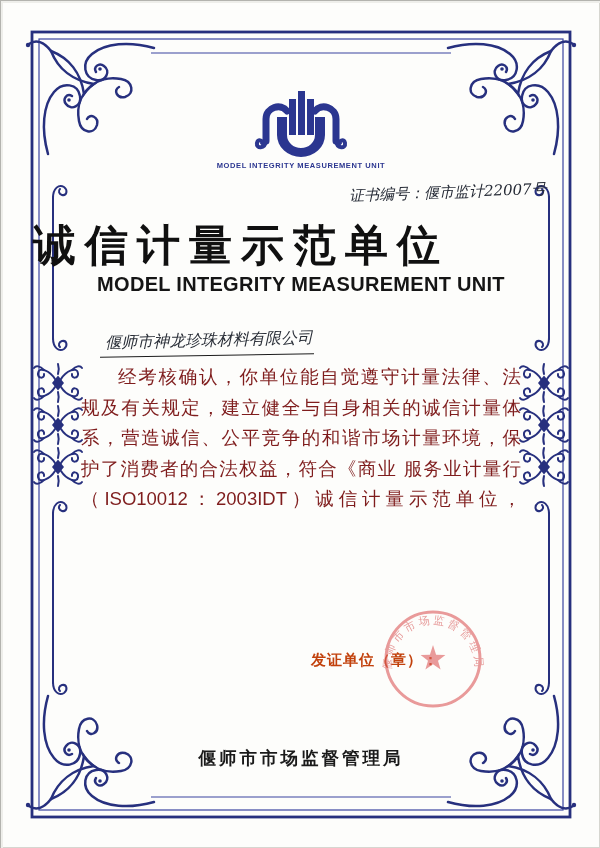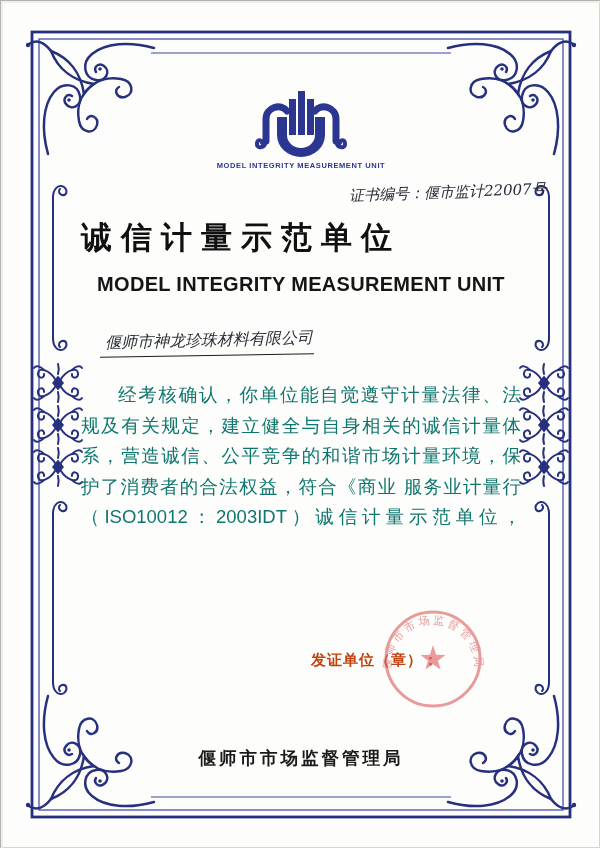--- a/index.html
+++ b/index.html
@@ -19,38 +19,38 @@
     font-size:7.5px;font-weight:bold;letter-spacing:.6px;color:#2b3690;
   }
   .cert-no{
     position:absolute;left:348px;top:182px;width:210px;
     font-family:"DejaVu Serif",serif;font-style:italic;
     font-size:15px;color:#262b36;transform:rotate(-2deg);white-space:nowrap;
   }
   .title-cn{
     position:absolute;left:0;top:216px;width:480px;text-align:center;
     font-family:"Liberation Serif",serif;font-weight:900;
-    font-size:31px;letter-spacing:9px;color:#101010;
+    font-size:43px;letter-spacing:9px;color:#101010;
   }
   .title-en{
     position:absolute;left:0;top:272px;width:600px;text-align:center;
     font-weight:bold;font-size:20px;letter-spacing:.3px;color:#151515;
   }
   .company{
     position:absolute;left:104px;top:329px;width:230px;
     font-family:"DejaVu Serif",serif;font-style:italic;
     font-size:16px;color:#2a2f38;transform:rotate(-1.5deg);white-space:nowrap;
   }
   .company-line{
     position:absolute;left:99px;top:354px;width:214px;height:0;
     border-top:1.6px solid #1c1c1c;transform:rotate(-1deg);
   }
   .body-text{
-    position:absolute;left:80px;top:379px;width:440px;
-    font-size:18.5px;color:#0f766e;line-height:30.6px;
+    position:absolute;left:80px;top:361px;width:440px;
+    font-size:18.5px;color:#7f1d1d;line-height:30.6px;
   }
   .body-line{text-align:justify;text-align-last:justify;}
   .body-line.first{text-indent:37px;}
   .body-line.last{text-align-last:left;}
   .issuer{
     position:absolute;left:310px;top:650px;
     font-size:15px;font-weight:bold;letter-spacing:1px;color:#c2410c;
   }
   .seal{position:absolute;left:376px;top:602px;opacity:.62;}
   .footer-org{

